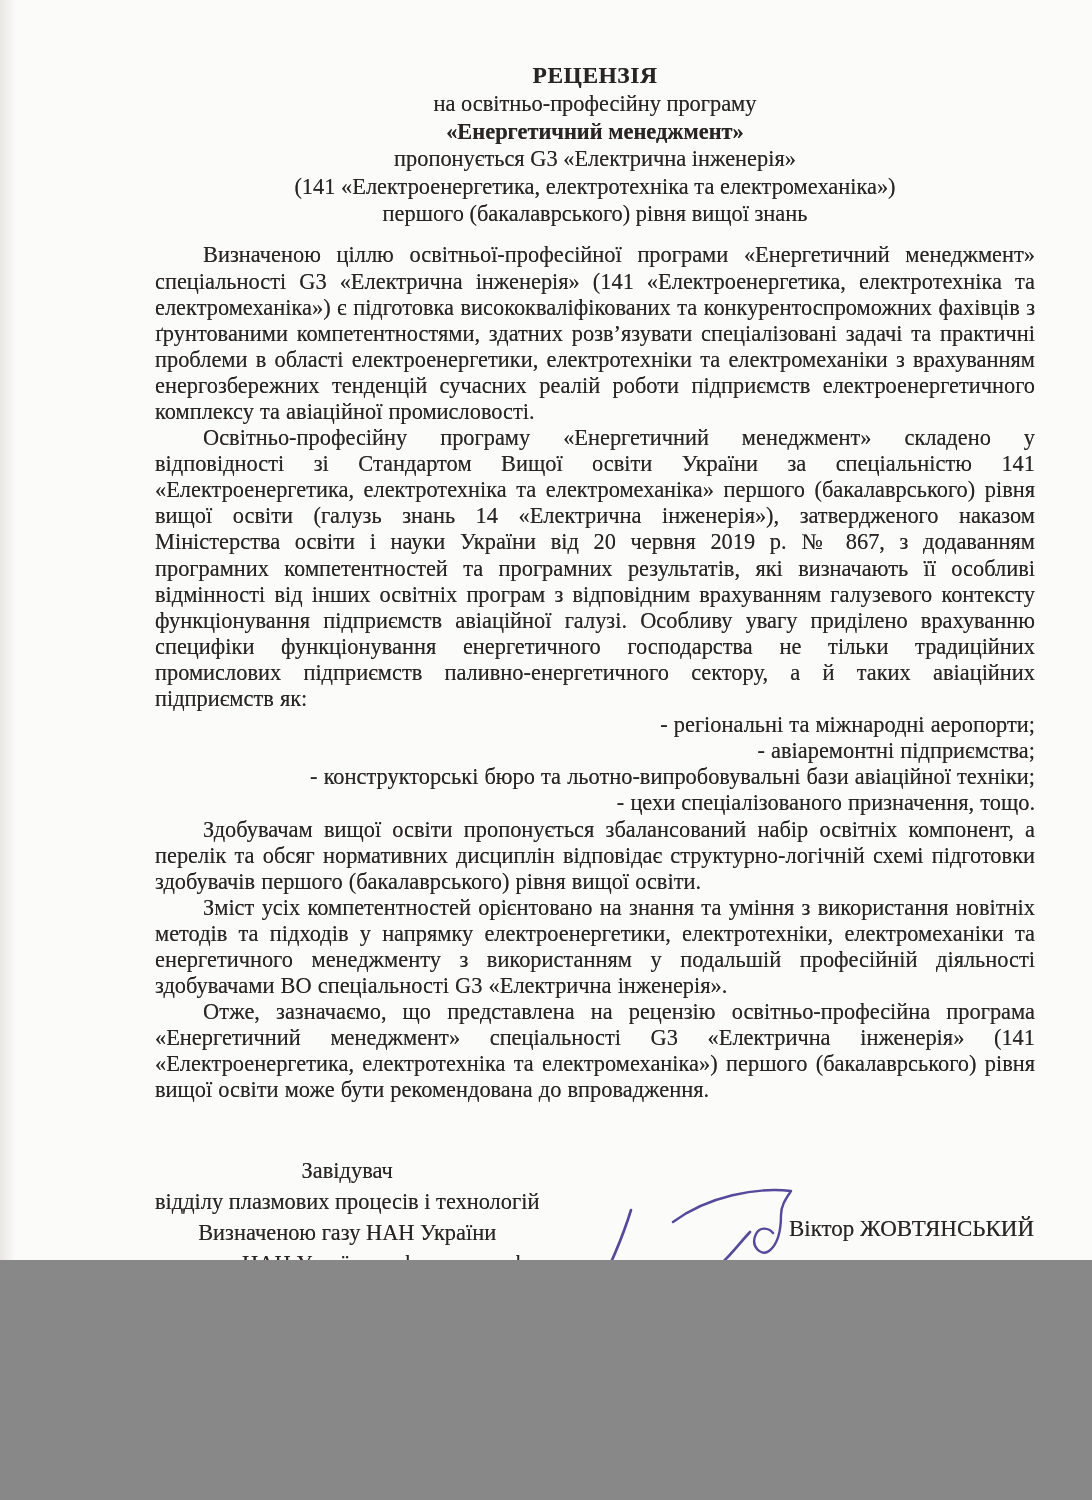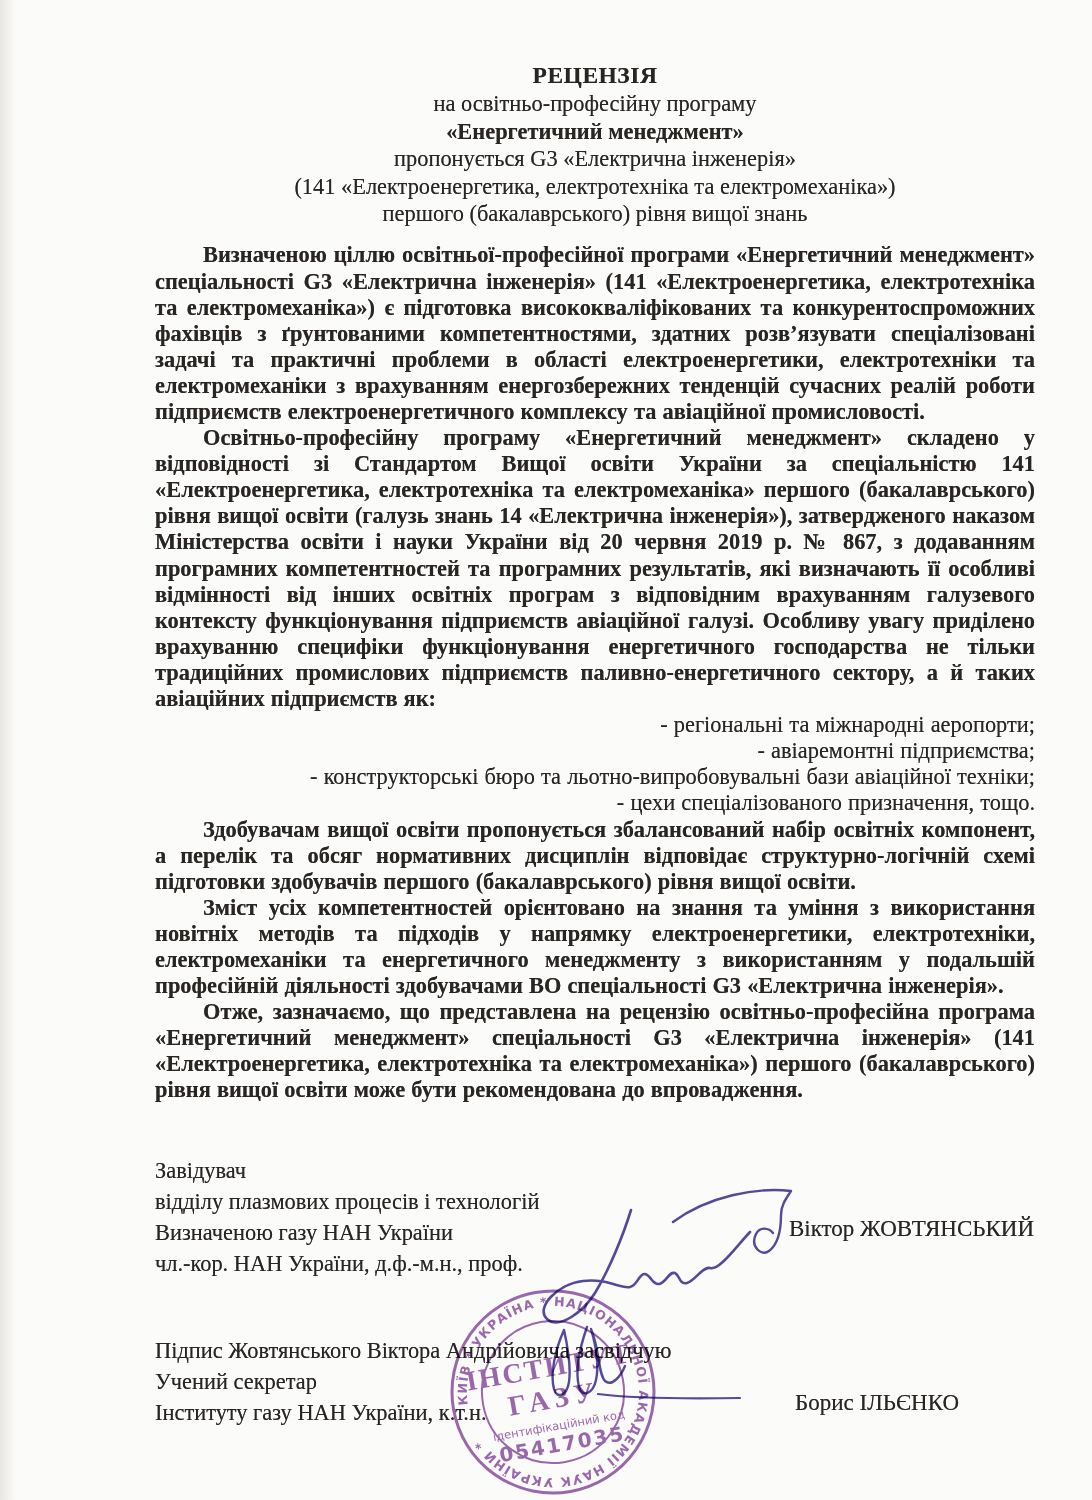--- a/index.html
+++ b/index.html
@@ -1,18 +1,18 @@
 <!DOCTYPE html>
 <html lang="uk" style="--paper: #fbfbf9; --text-ink: #282523; --stamp-ink: #8a4fa2; --pen-ink: #554a9e;"><head>
 <meta charset="utf-8">
 <style>
   html,body{margin:0;padding:0;background:#888;}
   .page{
     position:relative;
-    width:1092px;height:1500px;
+    width:1092px;height:1260px;
     margin:0 auto;
     background:var(--paper,#fbfbf9);
     overflow:hidden;
     font-family:"Liberation Serif","DejaVu Serif",serif;
     color:var(--text-ink,#282523);
   }
   .page::before{
     content:"";position:absolute;left:0;top:0;bottom:0;width:16px;
     background:linear-gradient(90deg,#e9e7e3,rgba(251,251,249,0));
     pointer-events:none;
@@ -20,34 +20,33 @@
   .content{
     position:absolute;left:155px;top:62px;width:880px;
   }
   .doc-header{text-align:center;line-height:27.4px;font-size:22.4px;}
   .doc-title{font-weight:bold;font-size:23.5px;letter-spacing:.5px;margin-bottom:1px;}
   .doc-header .bold{font-weight:bold;}
   .doc-body{margin-top:15px;font-size:22.4px;line-height:26.1px;word-spacing:.5px;}
   .doc-body p{
     margin:0;text-align:justify;text-indent:48px;
     text-shadow:0 0 .4px rgba(40,38,36,.6);
-    font-weight:bold;
   }
   .doc-header div{text-shadow:0 0 .4px rgba(40,38,36,.6);}
   .doc-list{padding-left:28px;}
   .doc-list div{text-shadow:0 0 .4px rgba(40,38,36,.6);text-align:right;}
   .sig-block{position:absolute;left:155px;font-size:22.4px;line-height:31px;}
   .sig-block div{text-shadow:0 0 .4px rgba(40,38,36,.6);}
   .sig-name{
     position:absolute;font-size:23px;white-space:nowrap;
     text-shadow:0 0 .4px rgba(40,38,36,.6);
   }
   .sig-name-1{left:789px;top:1216px;}
   .sig-name-2{left:795px;top:1390px;}
-  .sig-block-1{top:1155px;}
+  .sig-block-1{top:1155px;text-align:center;}
   .sig-block-2{top:1335px;}
   .stamp{
     position:absolute;left:433px;top:1272px;
     mix-blend-mode:multiply;opacity:.85;
     pointer-events:none;
   }
   .stamp text{fill:var(--stamp-ink,#8a4fa2);}
   .stamp circle{stroke:var(--stamp-ink,#8a4fa2);fill:none;}
   .pen{
     position:absolute;mix-blend-mode:multiply;

